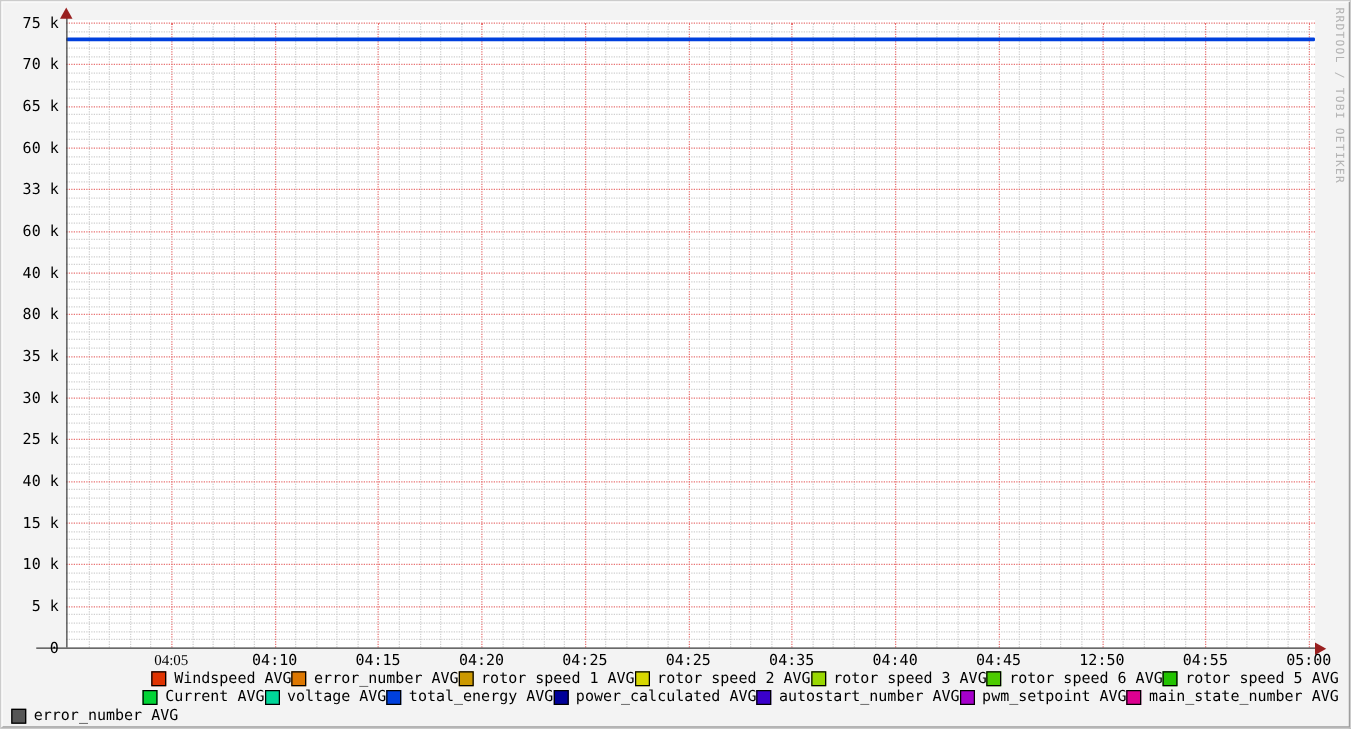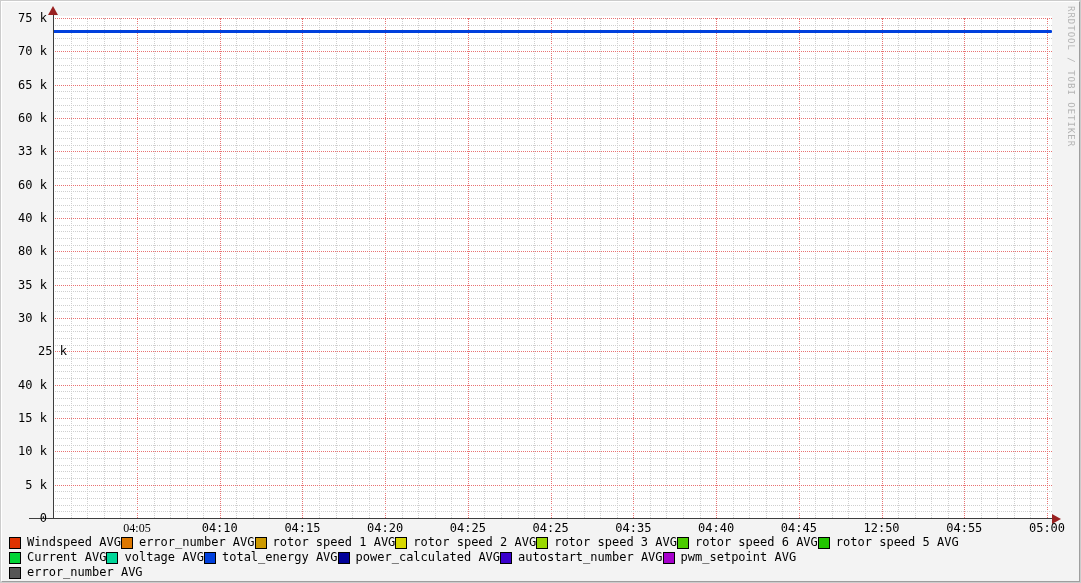--- a/index.html
+++ b/index.html
@@ -44,21 +44,21 @@
     position:absolute;width:60px;height:14px;line-height:14px;top:519px;
     text-align:center;font-size:12px;color:#000;
   }
   #watermark{
     position:absolute;top:4px;right:3px;
     writing-mode:vertical-rl;
     font-size:9px;letter-spacing:1px;color:#b3b3b3;white-space:nowrap;
   }
   #legend{position:absolute;left:7px;right:8px;top:533px;}
   .legend-row{display:flex;height:15px;line-height:15px;align-items:center;}
-  .legend-row.spread{justify-content:flex-start;}
+  .legend-row.spread{justify-content:flex-end;}
   .legend-item{display:inline-flex;align-items:center;white-space:pre;}
   .legend-swatch{
     display:inline-block;width:10px;height:10px;margin-right:6px;
     border:1px solid #000;box-sizing:content-box;flex:none;
   }
   .legend-label{font-size:12px;color:#000;}
 </style>
 </head>
 <body>
 
@@ -208,21 +208,21 @@
   <div id="x-axis-line"></div>
   <div id="y-axis-arrow"></div>
   <div id="x-axis-arrow"></div>
 
   <div id="y-labels">
       <div class="y-tick-label" style="top: 509px;">0</div>
       <div class="y-tick-label" style="top: 475.667px;">5 k</div>
       <div class="y-tick-label" style="top: 442.333px;">10 k</div>
       <div class="y-tick-label" style="top: 409px;">15 k</div>
       <div class="y-tick-label" style="top: 375.667px;">40 k</div>
-      <div class="y-tick-label" style="top: 342.333px; margin-left: 20px;">25 k</div>
+      <div class="y-tick-label" style="top: 342.333px;">25 k</div>
       <div class="y-tick-label" style="top: 309px;">30 k</div>
       <div class="y-tick-label" style="top: 275.667px;">35 k</div>
       <div class="y-tick-label" style="top: 242.333px;">80 k</div>
       <div class="y-tick-label" style="top: 209px;">40 k</div>
       <div class="y-tick-label" style="top: 175.667px;">60 k</div>
       <div class="y-tick-label" style="top: 142.333px;">33 k</div>
       <div class="y-tick-label" style="top: 109px;">60 k</div>
       <div class="y-tick-label" style="top: 75.6667px;">65 k</div>
       <div class="y-tick-label" style="top: 42.3333px;">70 k</div>
       <div class="y-tick-label" style="top: 9px;">75 k</div>
@@ -254,18 +254,19 @@
         <span class="legend-item"><span class="legend-swatch" style="background: rgb(76, 204, 0);"></span><span class="legend-label">rotor speed 6 AVG</span></span>
         <span class="legend-item"><span class="legend-swatch" style="background: rgb(34, 196, 0);"></span><span class="legend-label">rotor speed 5 AVG</span></span>
       </div>
       <div class="legend-row spread">
         <span class="legend-item"><span class="legend-swatch" style="background: rgb(0, 212, 53);"></span><span class="legend-label">Current AVG</span></span>
         <span class="legend-item"><span class="legend-swatch" style="background: rgb(0, 214, 153);"></span><span class="legend-label">voltage AVG</span></span>
         <span class="legend-item"><span class="legend-swatch" style="background: rgb(0, 64, 221);"></span><span class="legend-label">total_energy AVG</span></span>
         <span class="legend-item"><span class="legend-swatch" style="background: rgb(0, 0, 153);"></span><span class="legend-label">power_calculated AVG</span></span>
         <span class="legend-item"><span class="legend-swatch" style="background: rgb(58, 0, 204);"></span><span class="legend-label">autostart_number AVG</span></span>
         <span class="legend-item"><span class="legend-swatch" style="background: rgb(166, 0, 204);"></span><span class="legend-label">pwm_setpoint AVG</span></span>
+        <span class="legend-item"><span class="legend-swatch" style="background: rgb(221, 0, 144);"></span><span class="legend-label">main_state_number AVG</span></span>
       </div>
       <div class="legend-row">
         <span class="legend-item"><span class="legend-swatch" style="background: rgb(86, 86, 86);"></span><span class="legend-label">error_number AVG</span></span>
       </div>
     </div>
 </div>
 
 </body></html>

